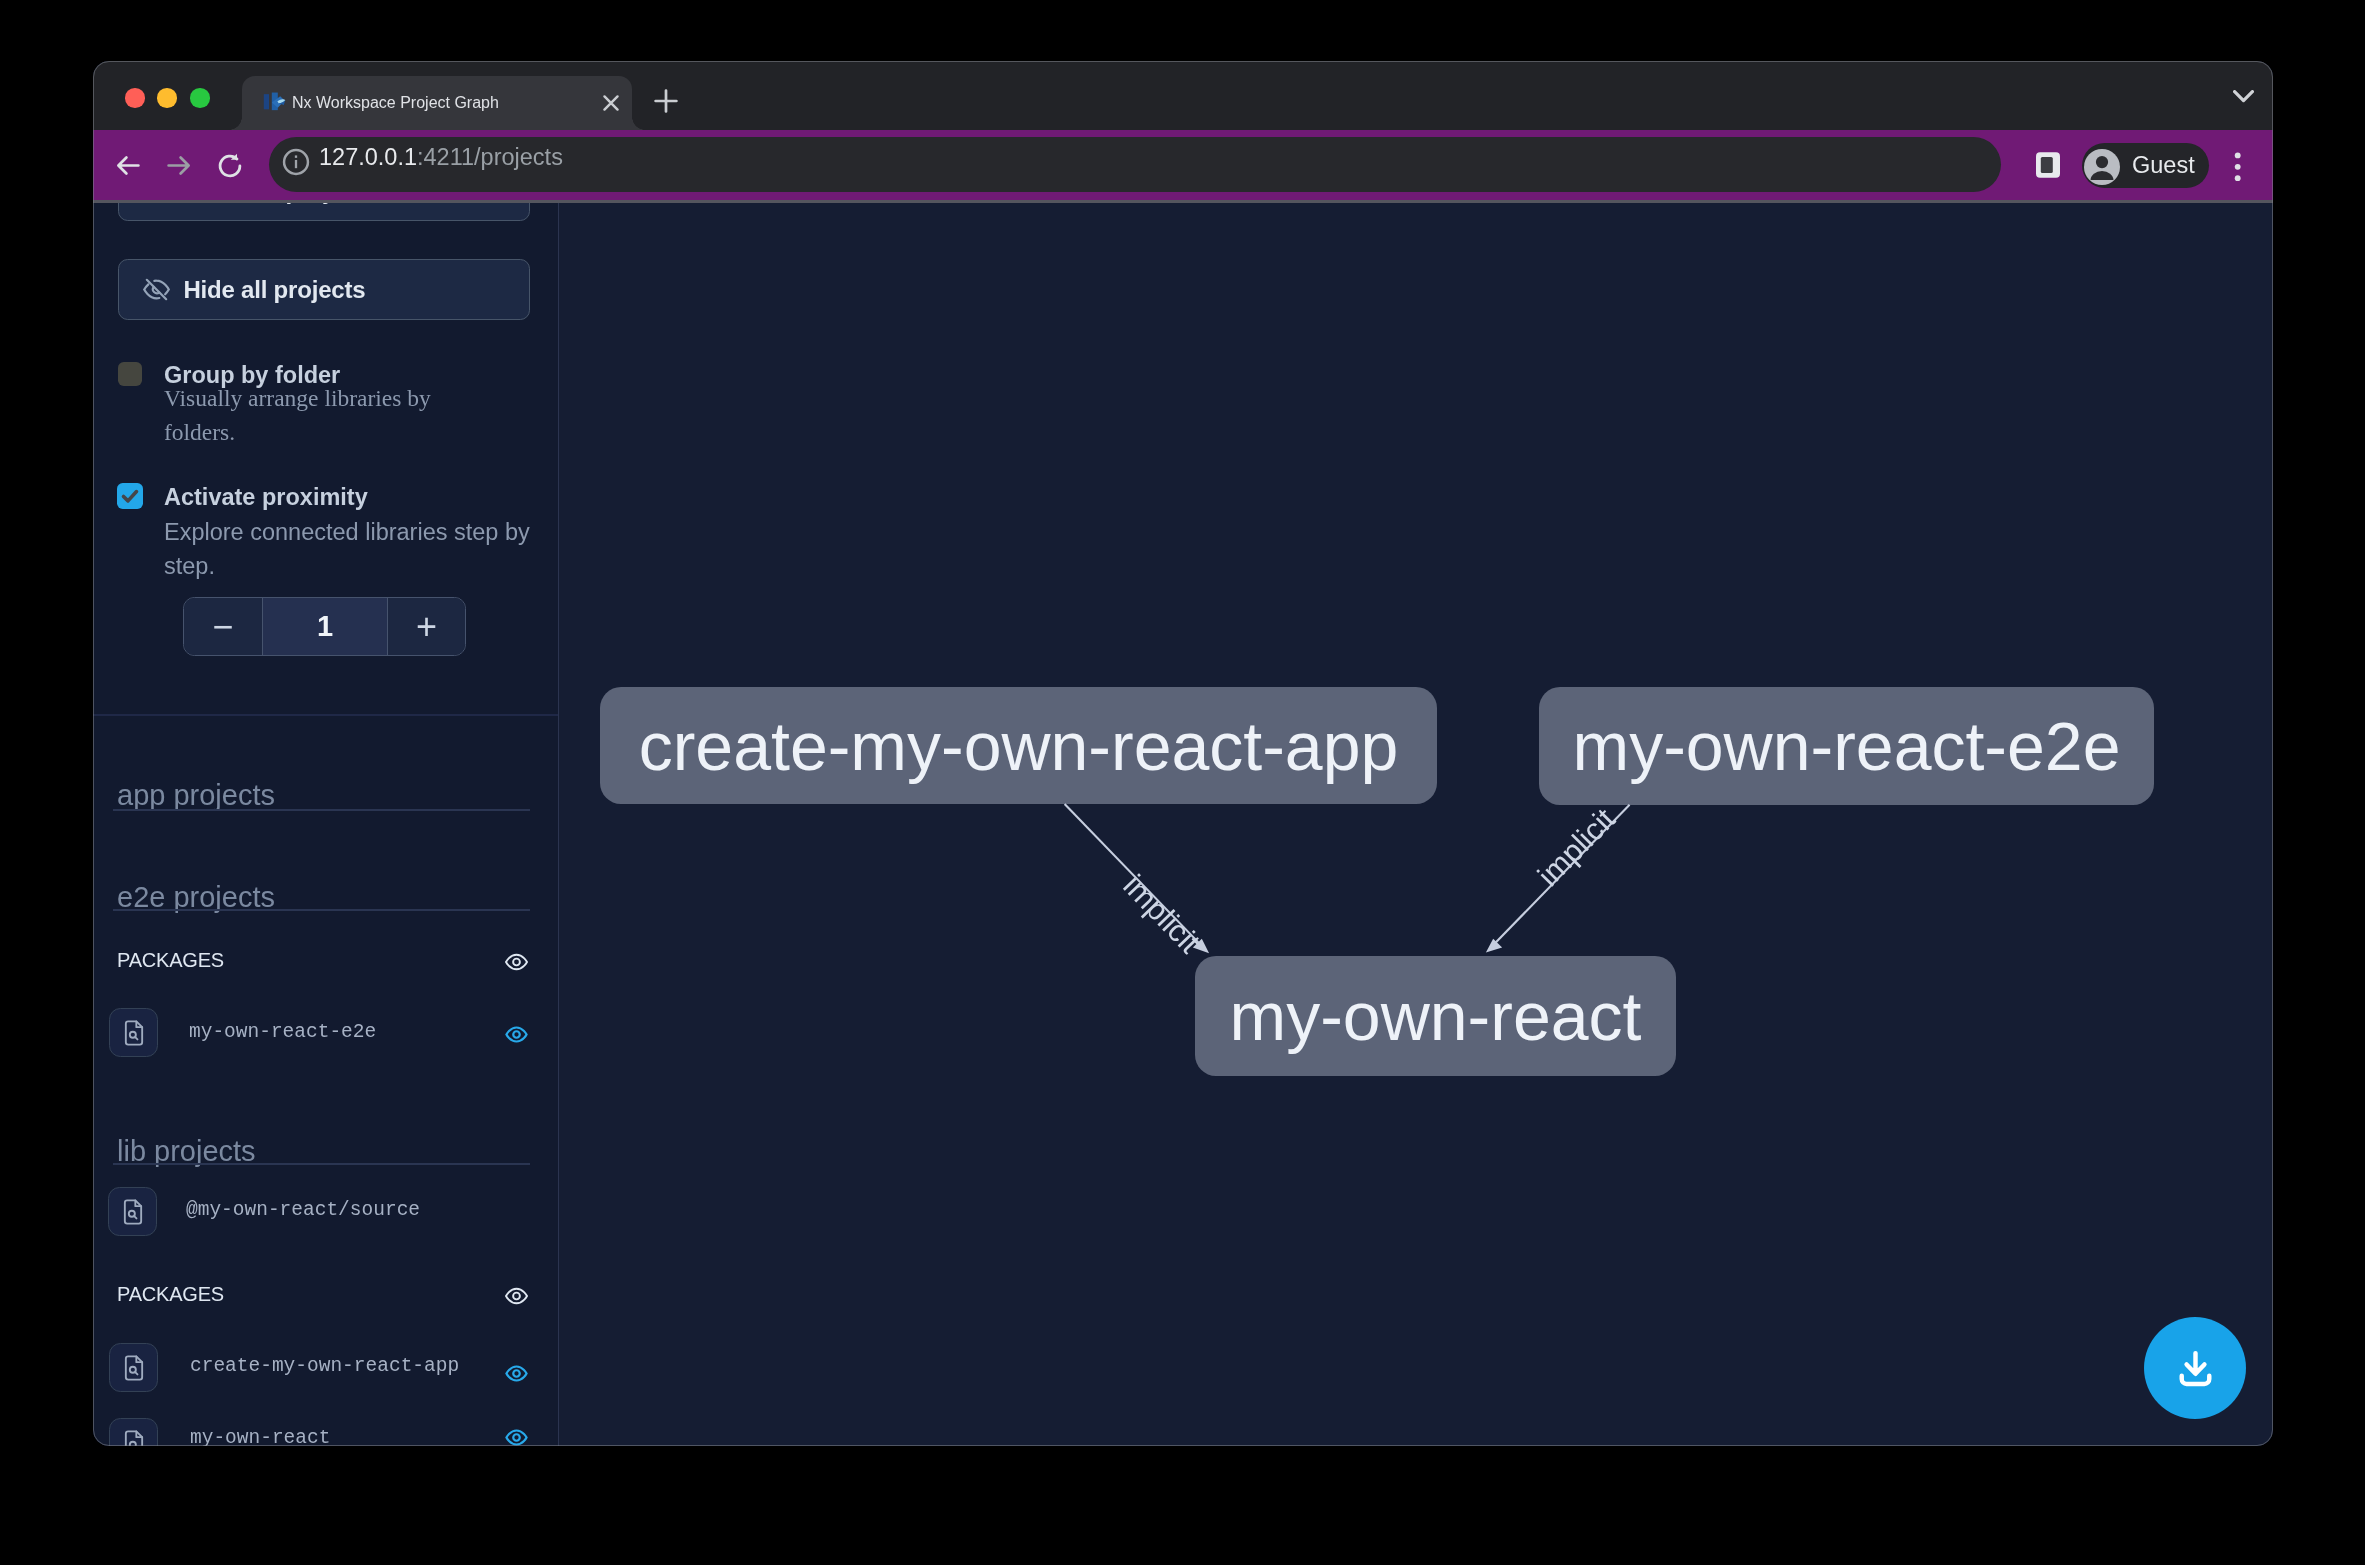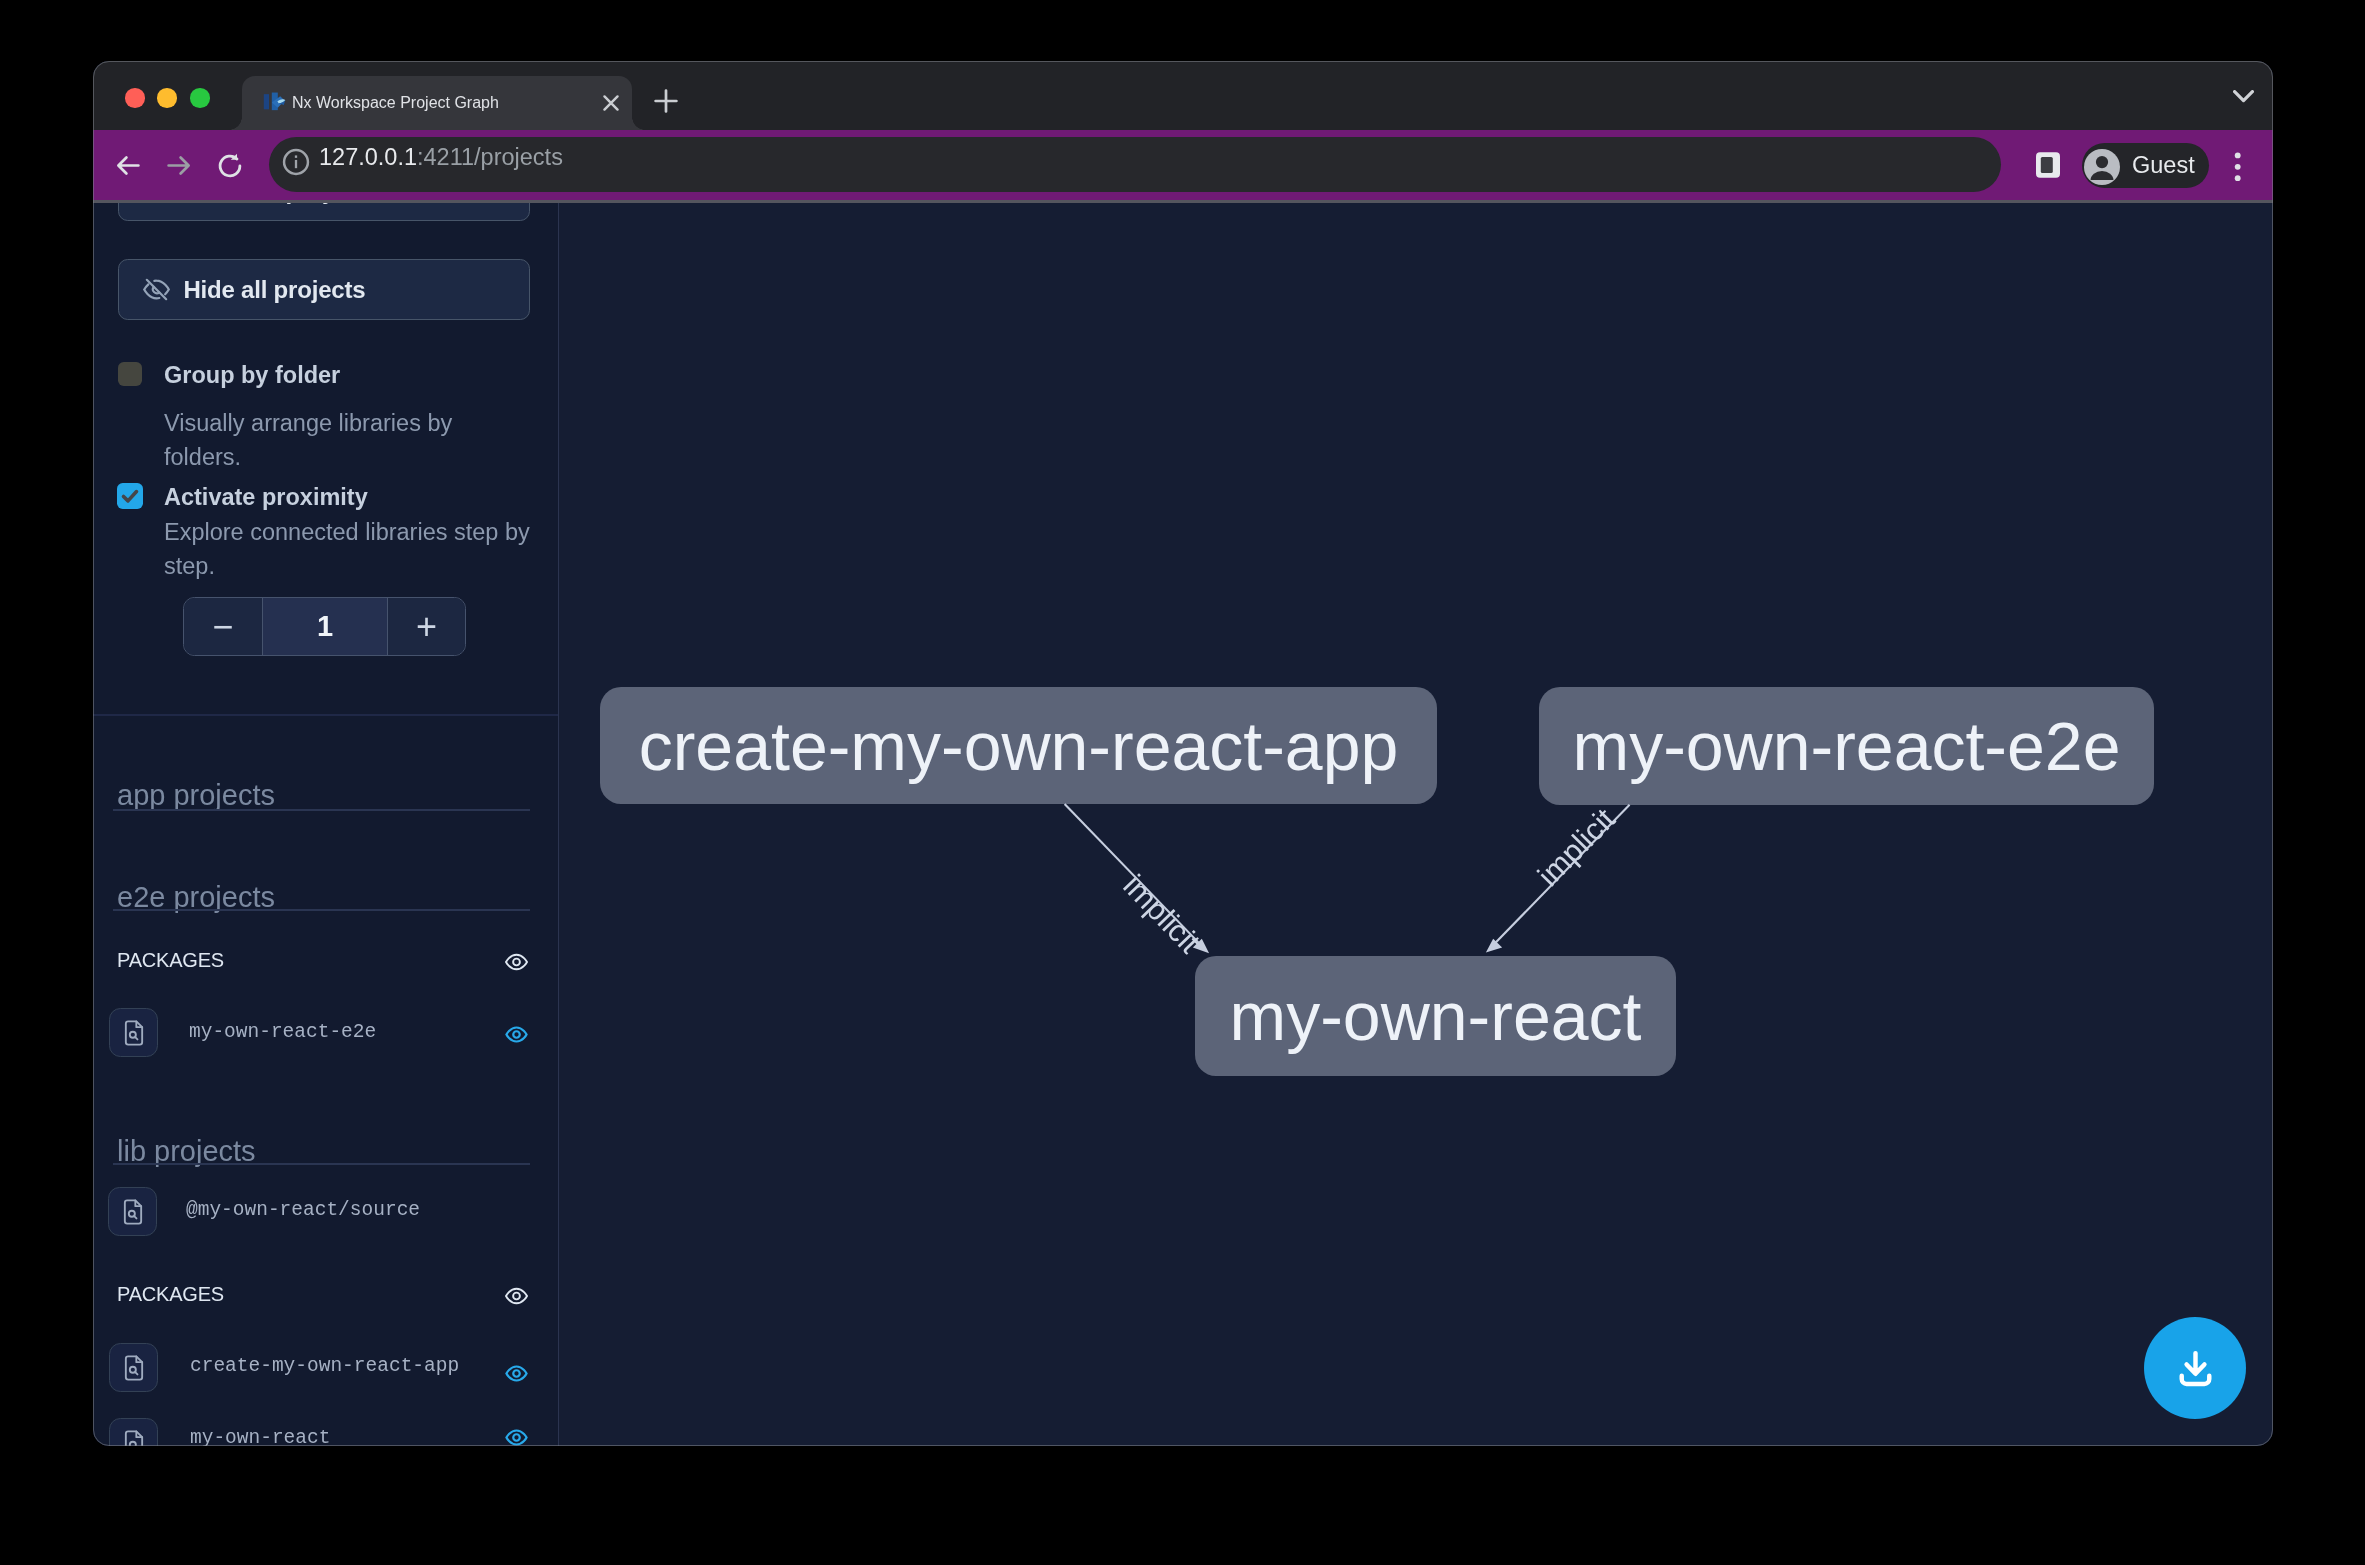--- a/index.html
+++ b/index.html
@@ -88,21 +88,21 @@
       <div class="sbtn" style="top:182px;margin-top:16px;">
         <svg width="31" height="31" viewBox="0 0 24 24" fill="none" stroke="#94a3b8" stroke-width="1.7" stroke-linecap="round">
           <path d="M4.5 4.5 L19.5 19.5"></path>
           <path d="M10.3 5.3 A10.5 10.5 0 0 1 12 5.2 c6 0 9.5 6.8 9.5 6.8 a17 17 0 0 1 -2.8 3.7 M14.2 18.6 a10 10 0 0 1 -2.2 .2 c-6 0 -9.5 -6.8 -9.5 -6.8 a17.5 17.5 0 0 1 3.2 -4"></path>
           <path d="M9.8 9.9 a3.2 3.2 0 0 0 4.4 4.5"></path>
         </svg>
         <div class="t">Hide all projects</div>
       </div>
       <div class="cb" style="left:25px;top:301px;background:#45463f"></div>
       <div class="cblabel" style="left:71px;top:301px;">Group by folder</div>
-      <div class="cbdesc" style="left:71px;top:345px;">Visually arrange libraries by<br>folders.</div>
+      <div class="cbdesc" style="left:71px;top:320px;font-family:Liberation Serif, serif;">Visually arrange libraries by<br>folders.</div>
       <div class="cb" style="left:23.5px;top:422px;width:26px;height:26px;background:#23a7e9">
         <svg width="26" height="26" viewBox="0 0 32 32">
             <path d="M8 16.5 L13.5 22 L24 10.5" stroke="#45464a" stroke-width="4.4" fill="none" stroke-linecap="round" stroke-linejoin="round"></path>
           </svg>
       </div>
       <div class="cblabel" style="left:71px;top:423px;">Activate proximity</div>
       <div class="cbdesc" style="left:71px;top:454px;">Explore connected libraries step by<br>step.</div>
       <div id="stepper">
         <div class="c" style="width:79px;background:#1c2741;border-right:1.6px solid #46536d;font-size:36px;">−</div>
         <div class="c" style="width:124px;background:#253050;font-size:29px;color:#f0f4f9;font-weight:600;">1</div>

